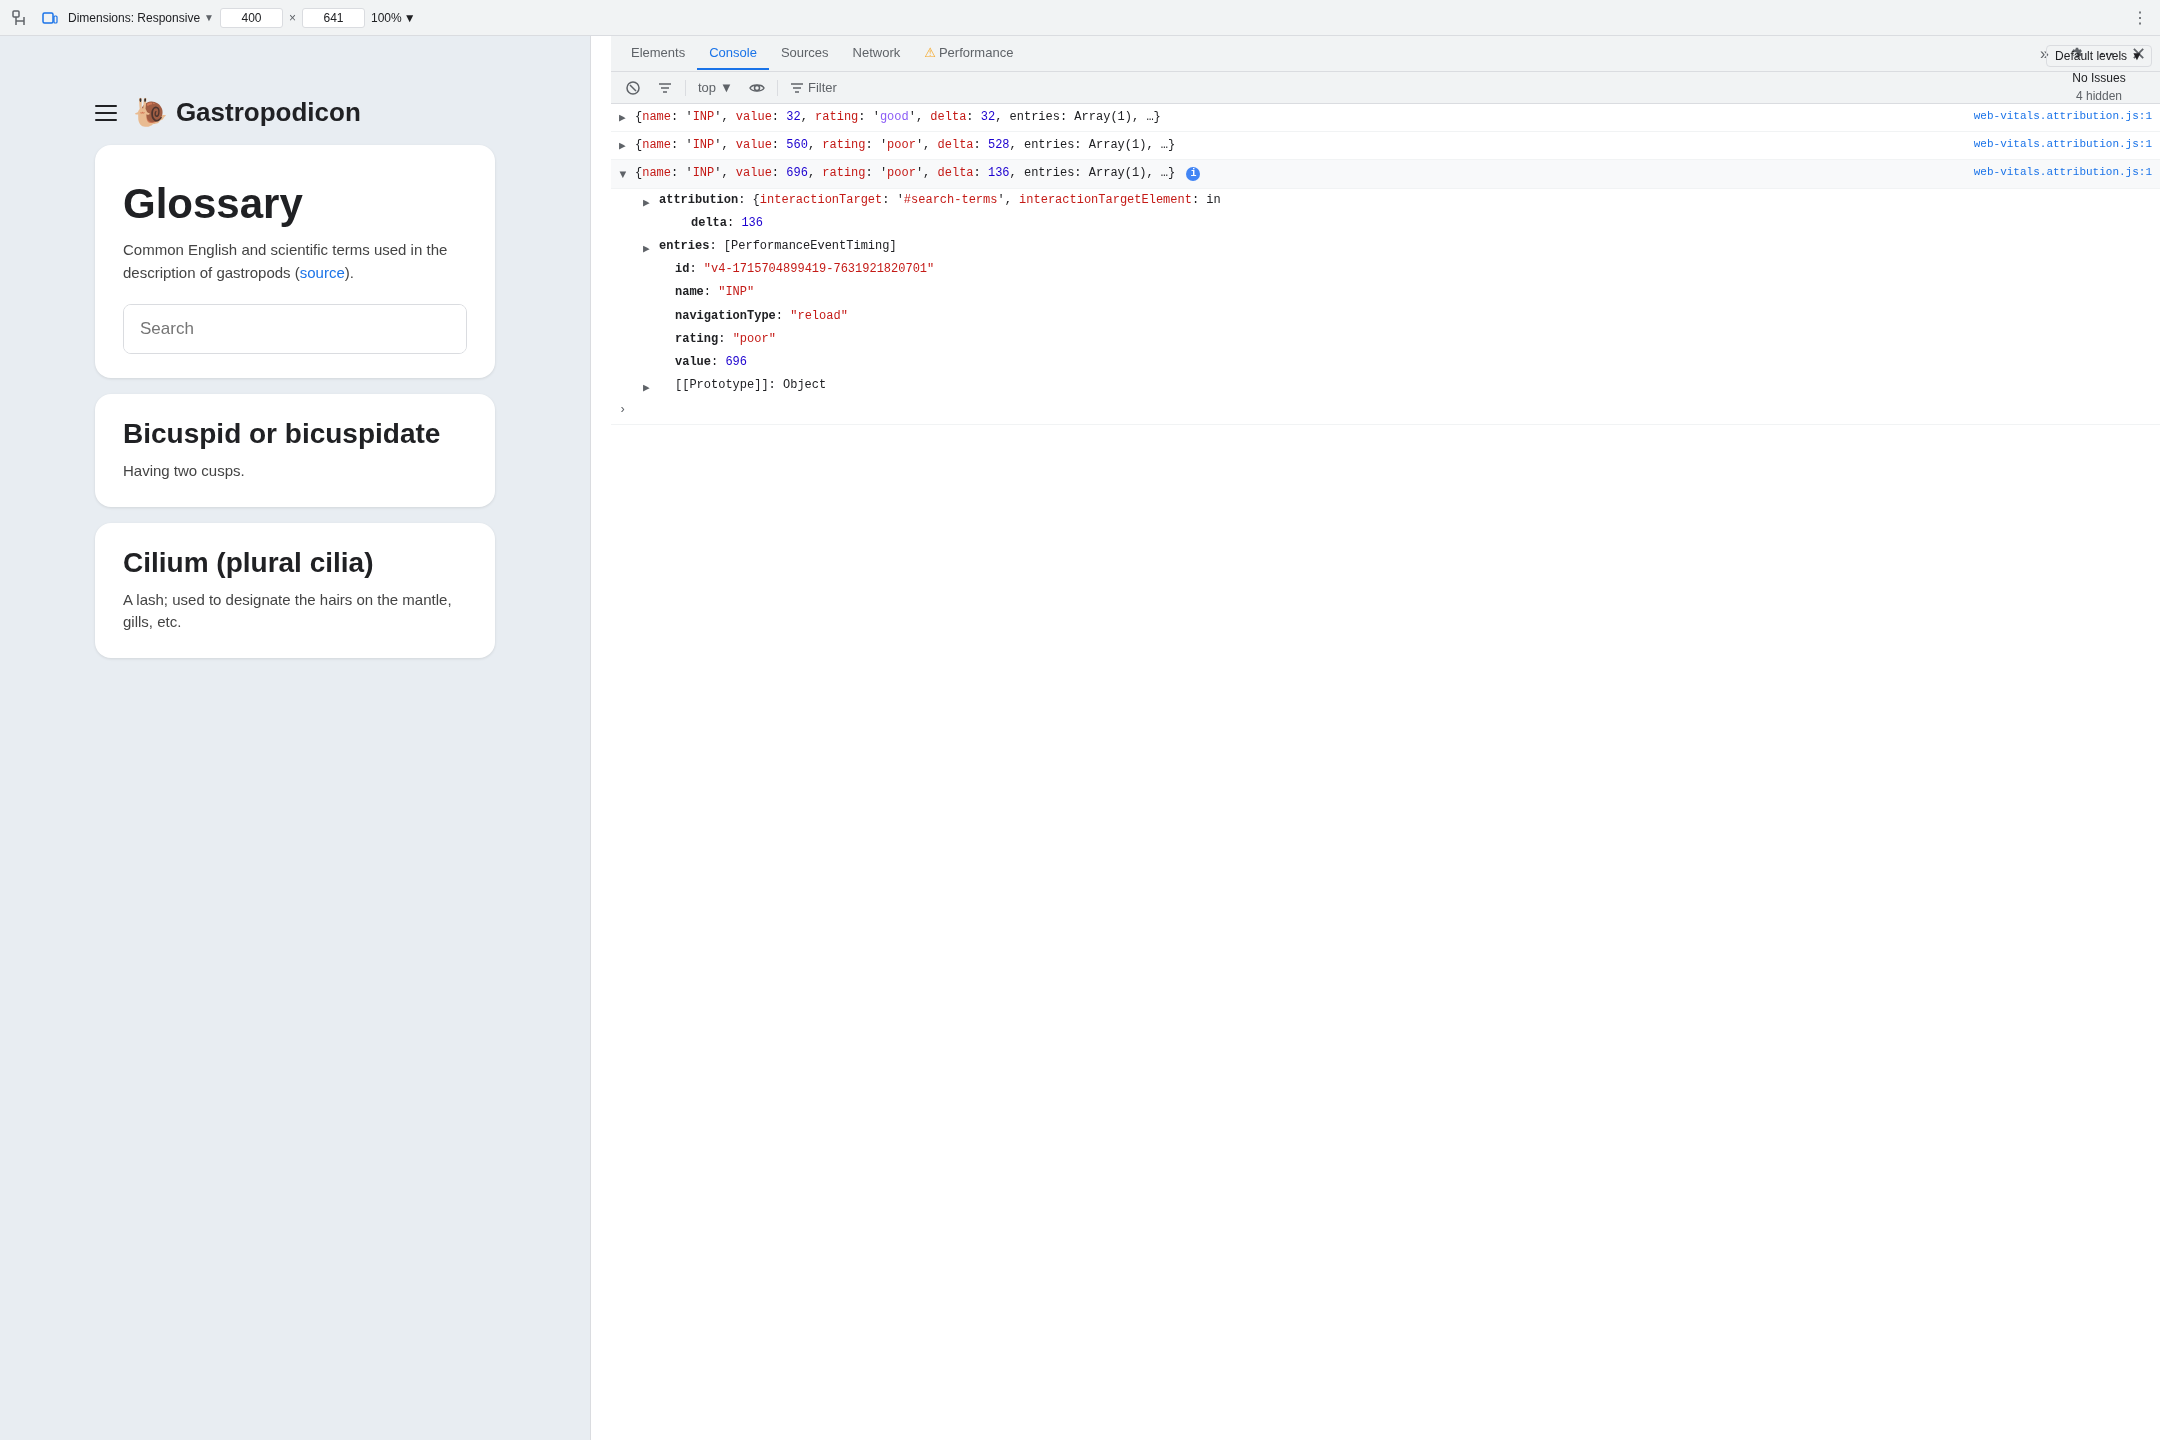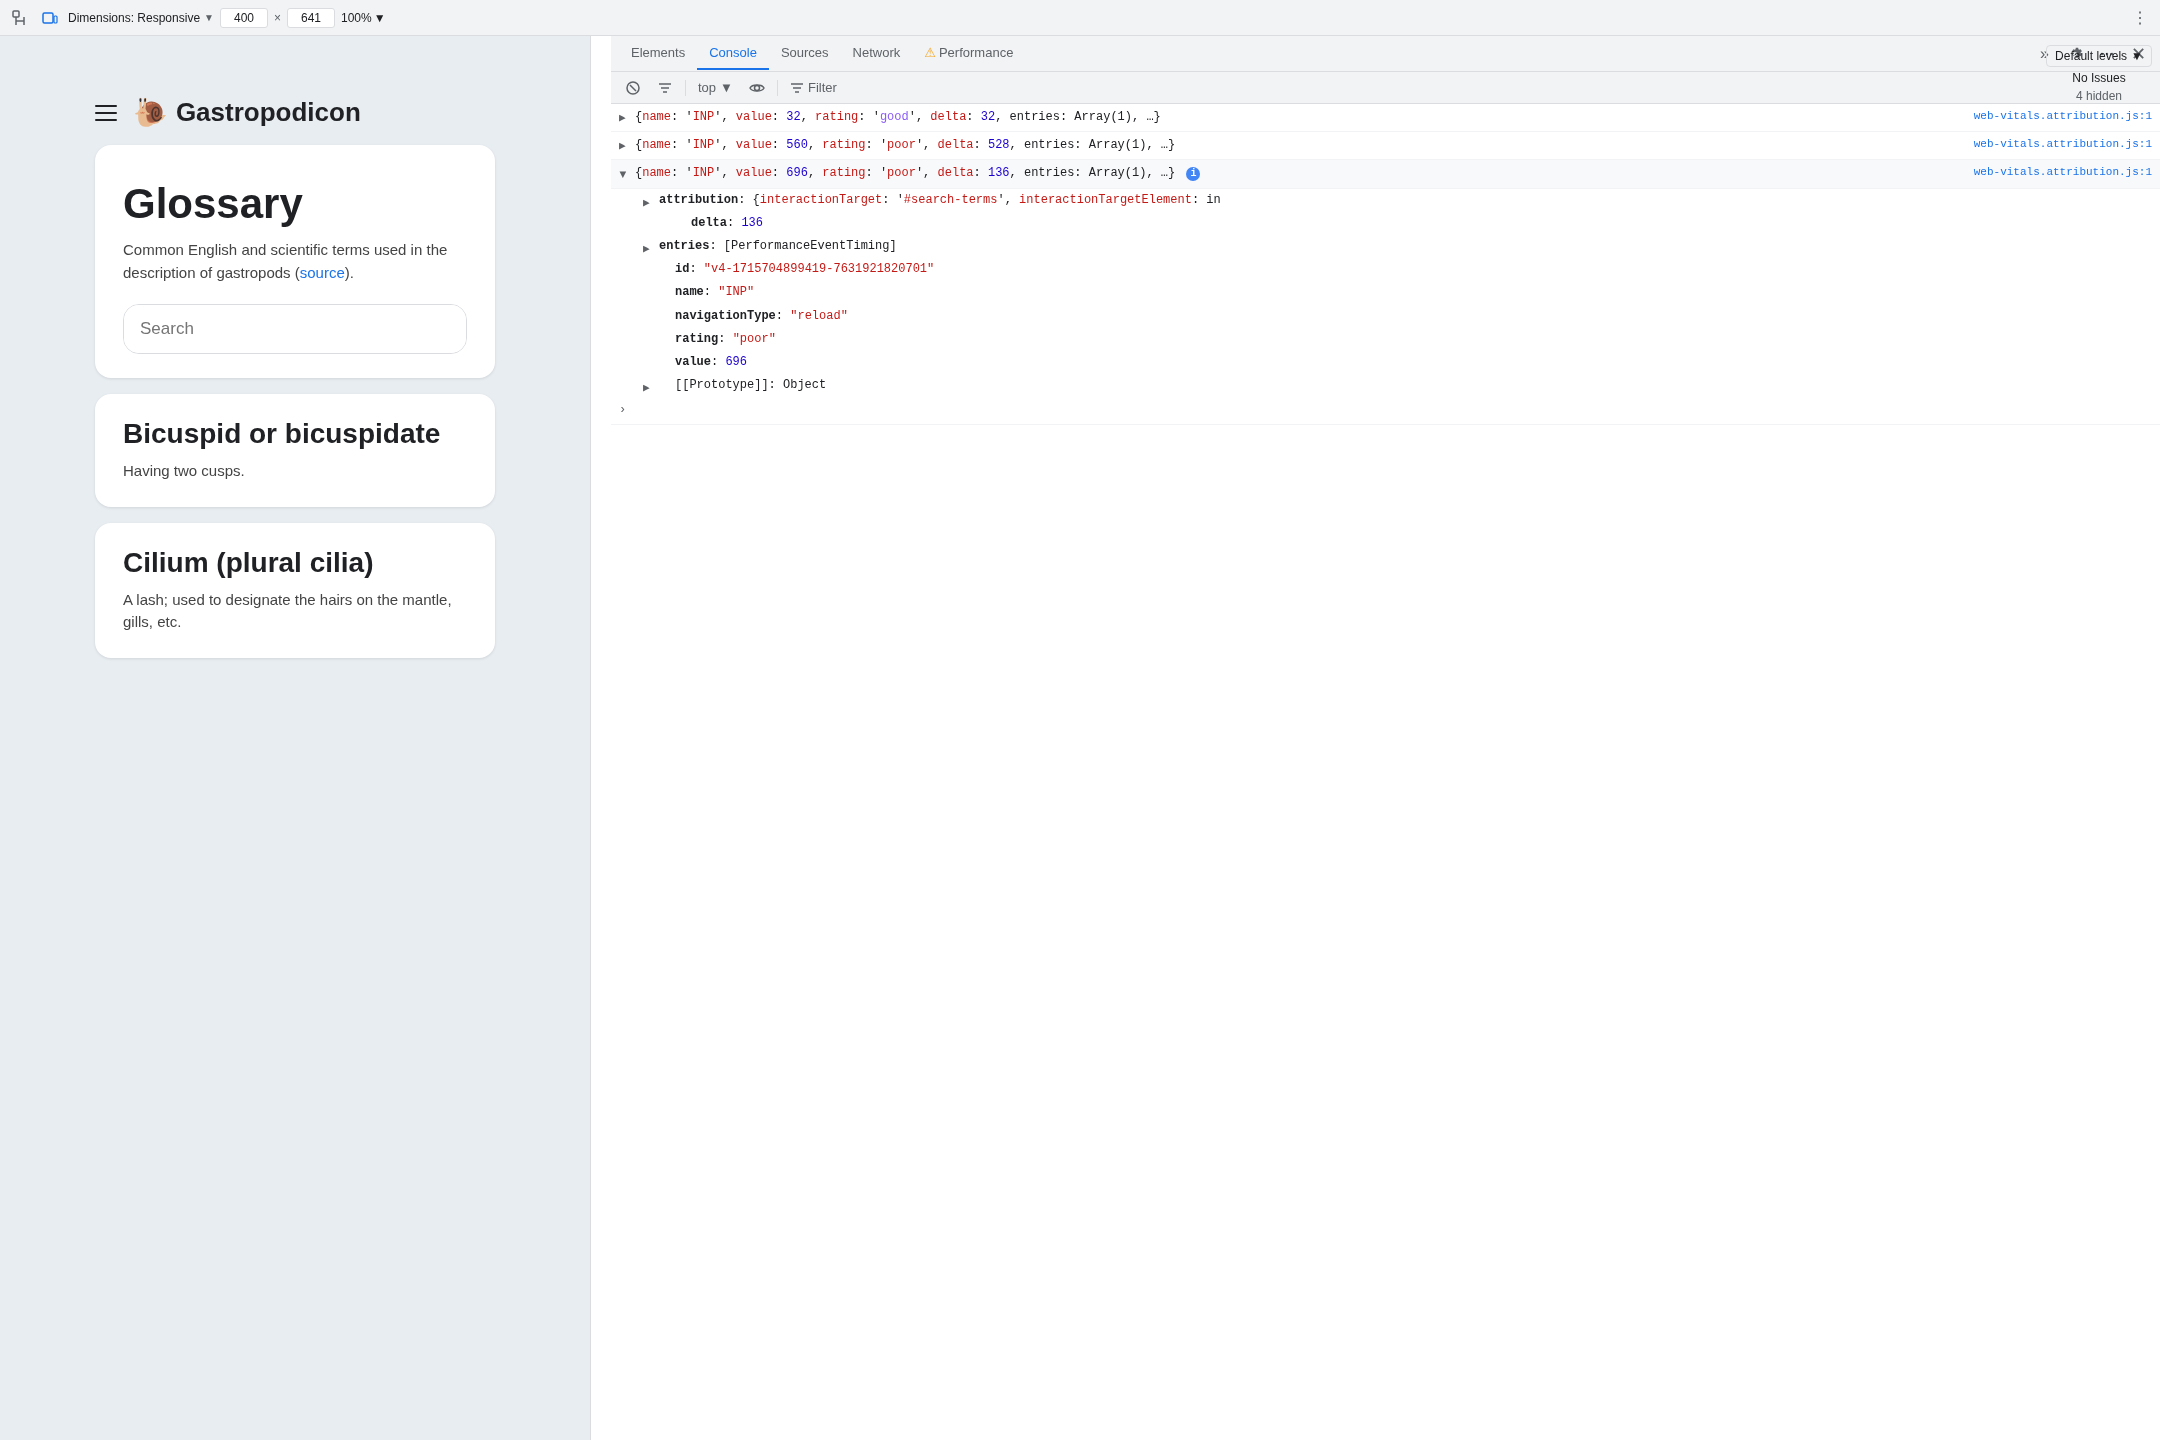--- a/index.html
+++ b/index.html
@@ -37,21 +37,21 @@
       align-items: center;
       gap: 4px;
     }
     .dimensions-label .chevron { font-size: 10px; color: #5f6368; }
     .dim-input {
       background: white;
       border: 1px solid #dadce0;
       border-radius: 3px;
       padding: 2px 6px;
       font-size: 12px;
-      width: 48px;
+      width: 63px;
       text-align: center;
       color: #202124;
     }
     .dim-sep { font-size: 12px; color: #5f6368; }
     .zoom-btn {
       background: none;
       border: none;
       font-size: 12px;
       color: #202124;
       cursor: pointer;
@@ -146,21 +146,21 @@
       color: #444;
       line-height: 1.5;
       margin-bottom: 20px;
     }
     .glossary-desc a {
       color: #1a73e8;
       text-decoration: none;
     }
     .search-input-wrapper {
       border: 1.5px solid #dadce0;
-      border-radius: 16px;
+      border-radius: 8px;
       overflow: hidden;
     }
     .search-input {
       width: 100%;
       padding: 14px 16px;
       font-size: 17px;
       border: none;
       outline: none;
       color: #9aa0a6;
     }

